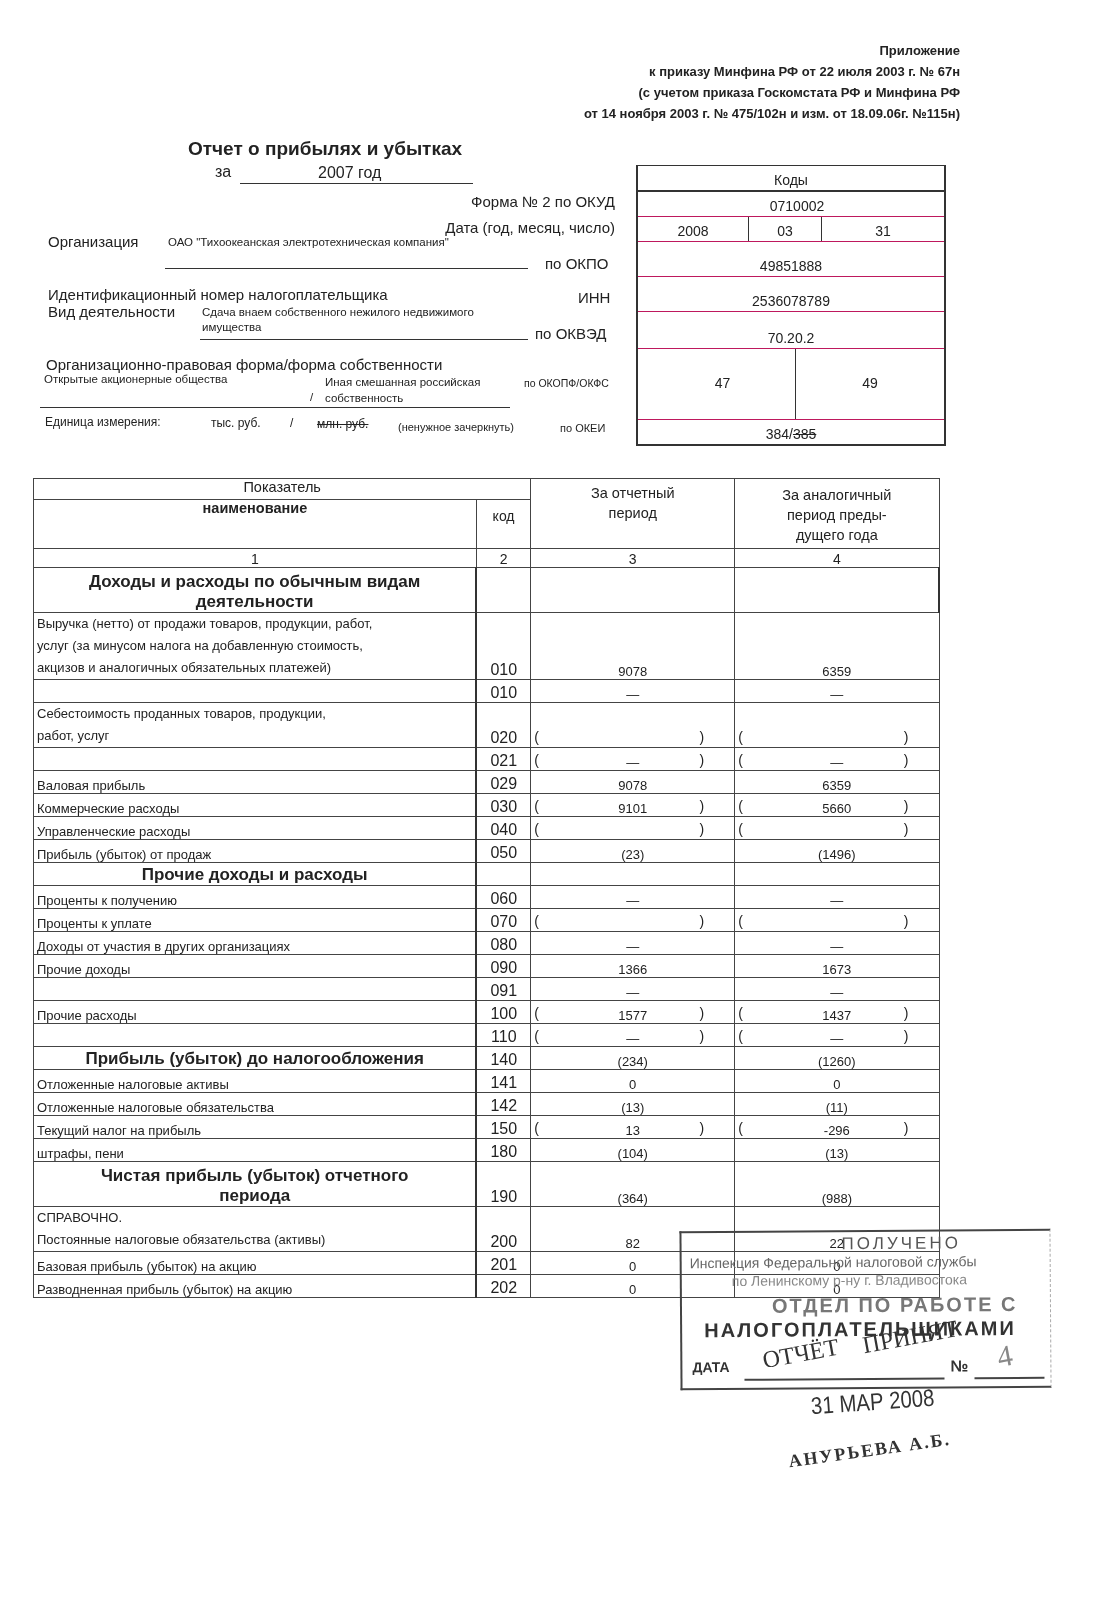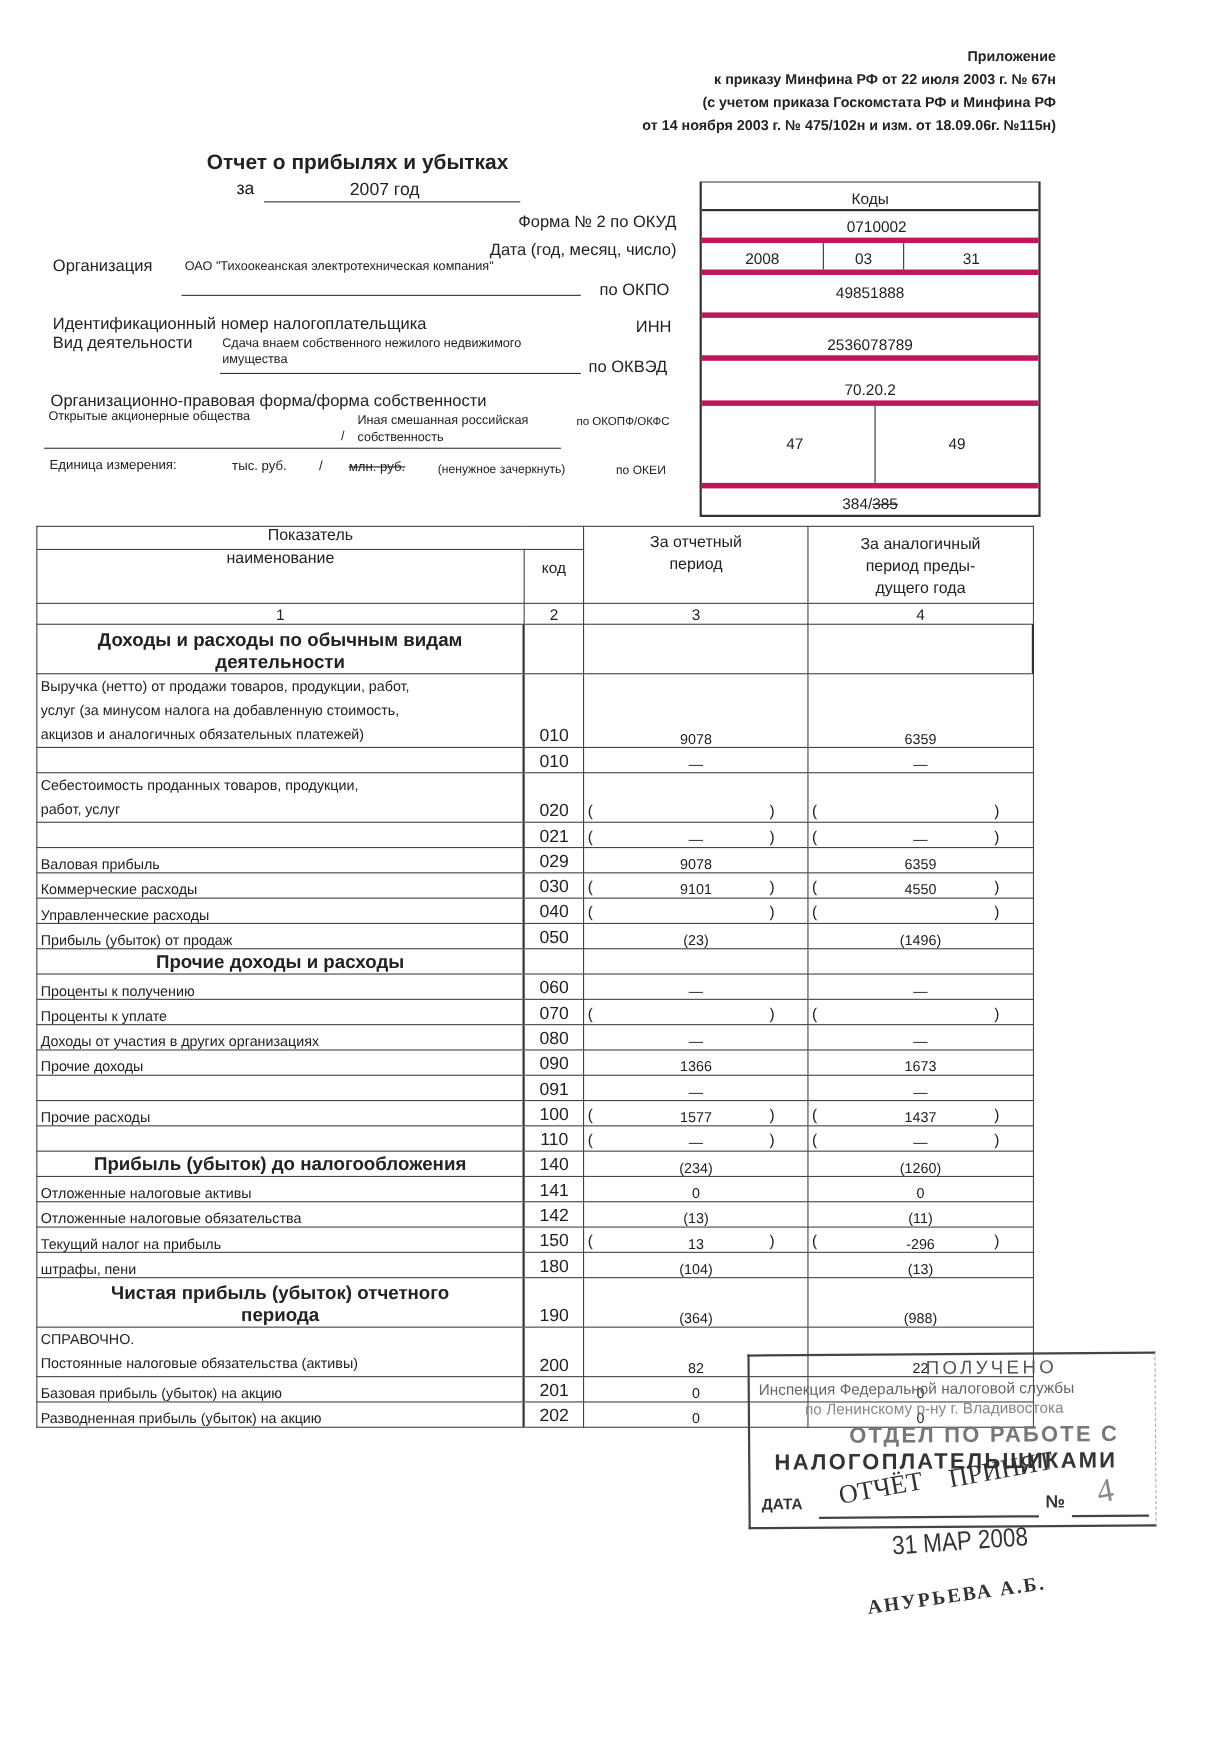--- a/index.html
+++ b/index.html
@@ -11,21 +11,21 @@
   .za-line { left:240px; top:183px; width:233px; border-bottom:1px solid #333; }
   .za-val { left:318px; top:164px; font-size:16px; }
   .lbl { font-size:15px; }
   .sm { font-size:11.5px; }
   .xs { font-size:12px; }
   .uline { border-bottom:1px solid #333; }
   .strike { text-decoration:line-through; }
 
   
   .codes { left:636px; top:165px; width:306px; border:2px solid #333; border-top:1px solid #333; }
-  .codes .row { border-top:5px solid #be185d; display:flex; font-size:14px; text-align:center; }
+  .codes .row { border-top:1px solid #be185d; display:flex; font-size:14px; text-align:center; }
   .codes .row:first-child { border-top:none; }
   .codes .cell { flex:1; display:flex; align-items:flex-end; justify-content:center; padding-bottom:2px; }
   .codes .cell + .cell { border-left:1px solid #333; }
 
   
   table.main { position:absolute; left:33px; top:478px; width:907px; border-collapse:collapse; font-size:13px; }
   table.main td { border:1px solid #444; padding:0 3px; vertical-align:bottom; height:22px; }
   table.main td.name { width:427px; }
   table.main td.code { width:46px; text-align:center; font-size:16px; border-left:2px solid #333; }
   table.main td.v { width:193px; text-align:center; position:relative; }
@@ -103,21 +103,21 @@
       <div class="cell">Коды</div>
     </div>
   <div class="row" style="height:24px; border-top:2px solid #333;padding-left:12px;">
       <div class="cell">0710002</div>
     </div>
   <div class="row" style="height:24px;">
     <div class="cell" style="flex:0 0 110px;">2008</div>
     <div class="cell" style="flex:0 0 72px;">03</div>
     <div class="cell">31</div>
   </div>
-  <div class="row" style="height:34px;align-items:center;">
+  <div class="row" style="height:34px;">
       <div class="cell">49851888</div>
     </div>
   <div class="row" style="height:34px;">
       <div class="cell">2536078789</div>
     </div>
   <div class="row" style="height:36px;">
       <div class="cell">70.20.2</div>
     </div>
   <div class="row" style="height:70px;padding-left:12px;">
     <div class="cell" style="flex:0 0 145px; align-items:center;">47</div>
@@ -139,21 +139,21 @@
       <div style="margin-top:6px;">За отчетный</div>
       <div style="margin-top:4px;">период</div>
     </td>
     <td rowspan="2" class="hdr">
       <div style="margin-top:8px;">За аналогичный</div>
       <div style="margin-top:4px;">период преды-</div>
       <div style="margin-top:4px;">дущего года</div>
     </td>
   </tr>
   <tr>
-    <td class="hdr" style="height:48px;">наименование</td>
+    <td class="hdr" style="height:48px;font-weight:bold;">наименование</td>
     <td class="hdr" style="font-size:14px; padding-top:8px; border-left:1px solid #444;">код</td>
   </tr>
   <tr>
     <td class="num">1</td>
     <td class="num" style="border-left:1px solid #444;">2</td>
     <td class="num">3</td>
     <td class="num">4</td>
   </tr>
 
   <tr class="bold-top">
@@ -199,21 +199,21 @@
   <tr>
     <td class="name">Валовая прибыль</td>
     <td class="code">029</td>
     <td class="v">9078</td>
     <td class="v">6359</td>
   </tr>
   <tr>
     <td class="name">Коммерческие расходы</td>
     <td class="code">030</td>
     <td class="v paren">9101</td>
-    <td class="v paren">4550</td>
+    <td class="v paren">5660</td>
   </tr>
   <tr>
     <td class="name">Управленческие расходы</td>
     <td class="code">040</td>
     <td class="v paren"></td>
     <td class="v paren"></td>
   </tr>
   <tr>
     <td class="name">Прибыль (убыток) от продаж</td>
     <td class="code">050</td>

